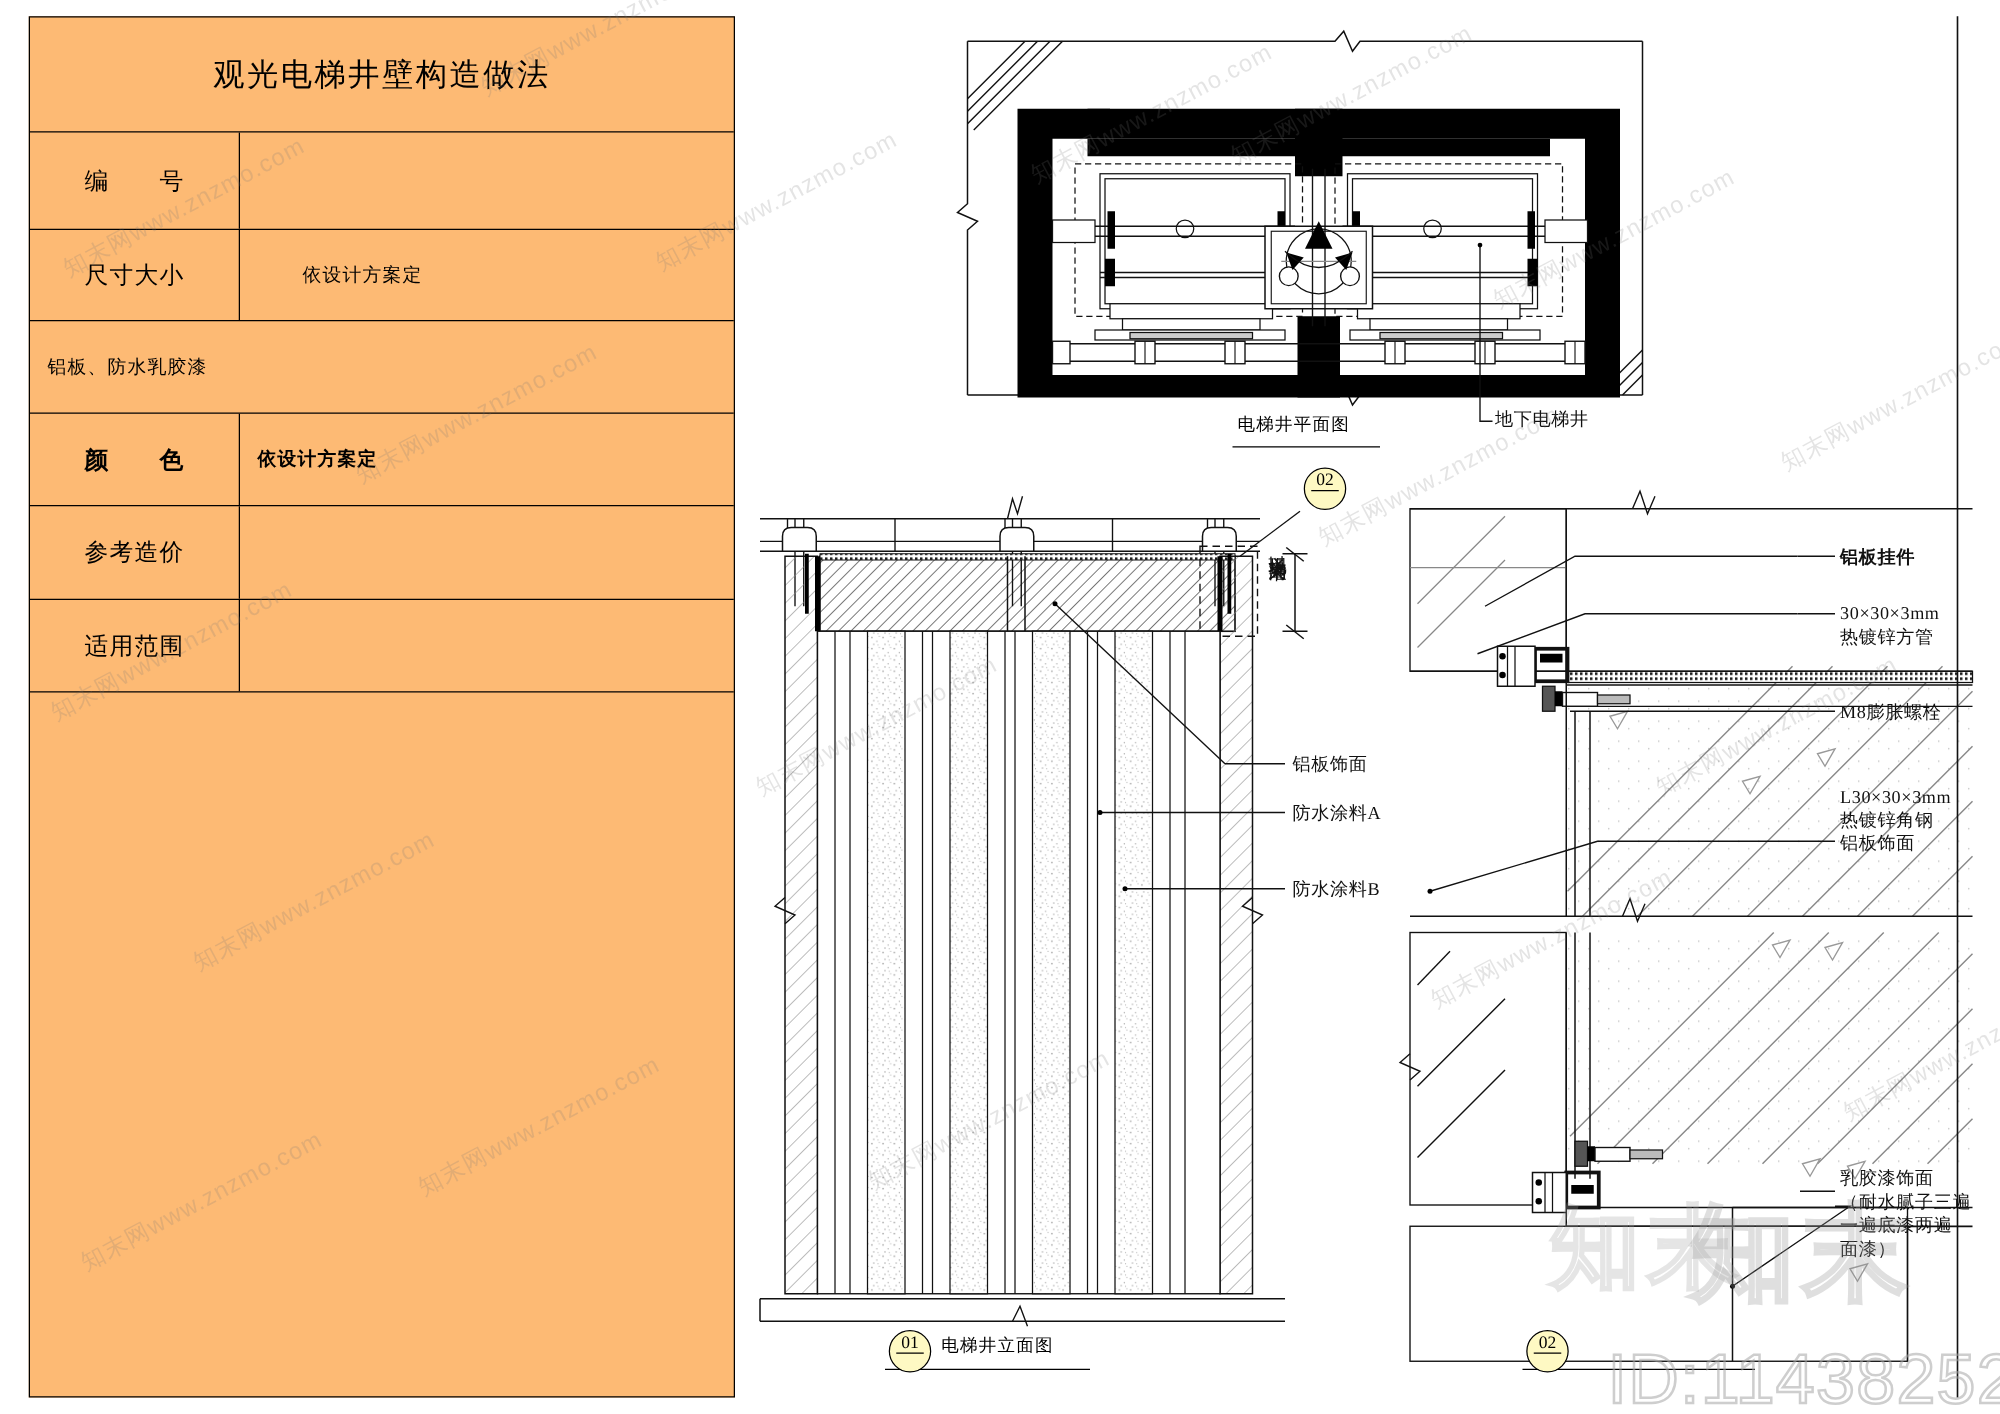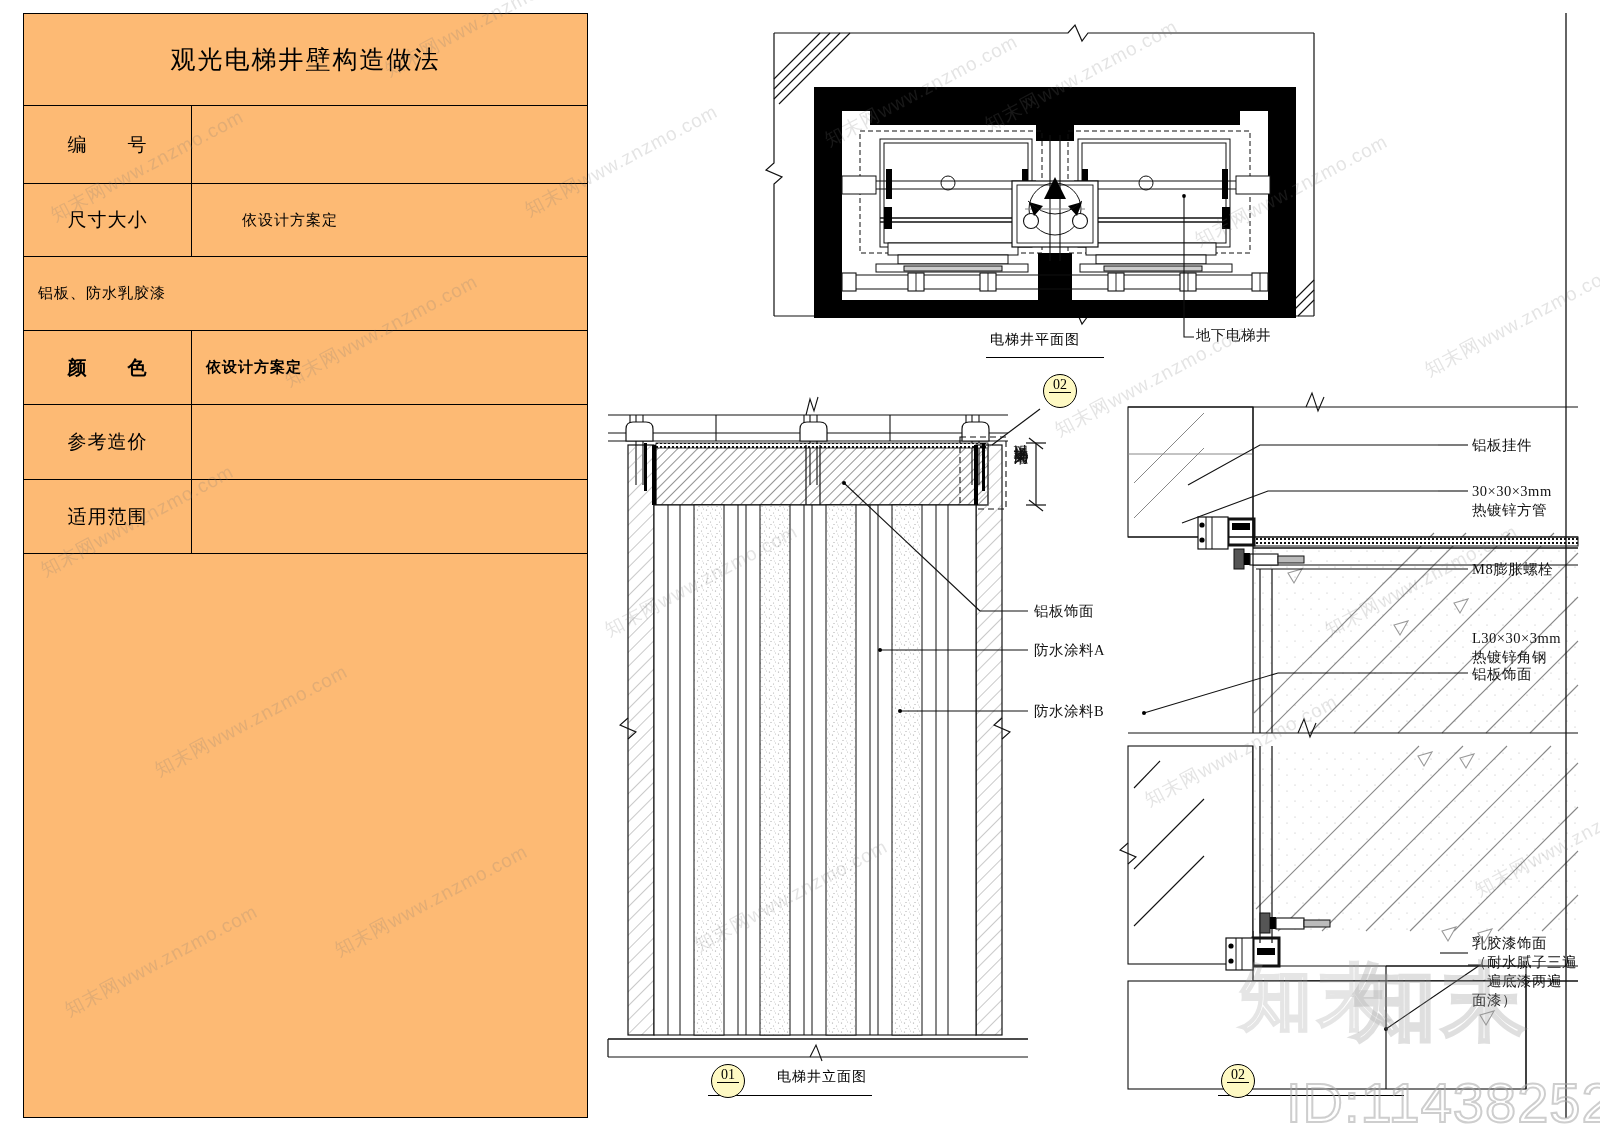--- a/index.html
+++ b/index.html
@@ -591,24 +591,24 @@
 
     <div class="lbl" style="left:446px; top:589px;">铝板饰面</div>
 
     <div class="lbl" style="left:446px; top:628px;">防水涂料A</div>
 
     <div class="lbl" style="left:446px; top:689px;">防水涂料B</div>
 
     <div class="bubble" style="left:123px; top:1051px;">
       <span class="num">01</span>
     </div>
-    <div class="title-lbl" style="left:165px; top:1055px;margin-left:24px;">电梯井立面图</div>
+    <div class="title-lbl" style="left:165px; top:1055px;">电梯井立面图</div>
     <div class="title-underline" style="left:120px; top:1082px; width:164px;"></div>
 
-    <div class="lbl" style="left:884px; top:423px;">铝板挂件</div>
+    <div class="lbl" style="left:884px; top:423px;font-weight:bold;">铝板挂件</div>
 
     <div class="lbl multi" style="left:884px; top:469px;">30×30×3mm
 热镀锌方管</div>
 
     <div class="lbl" style="left:884px; top:547px;">M8膨胀螺栓</div>
 
     <div class="lbl multi" style="left:884px; top:616px;">L30×30×3mm
 热镀锌角钢</div>
 
     <div class="lbl" style="left:884px; top:652px;">铝板饰面</div>

